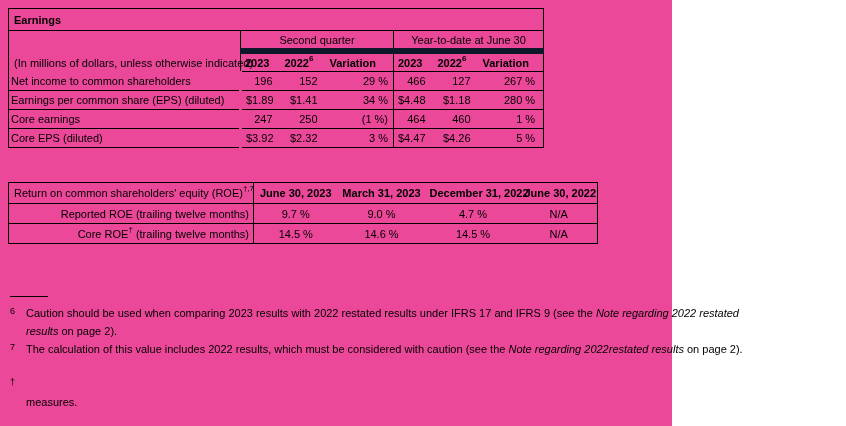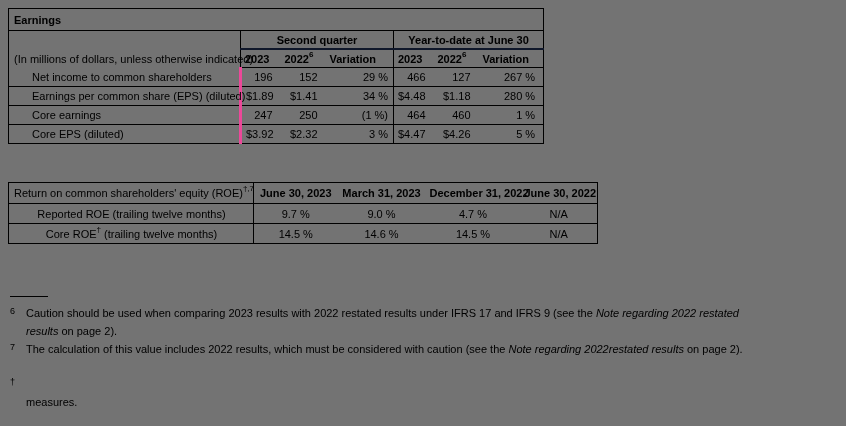--- a/index.html
+++ b/index.html
@@ -11,23 +11,23 @@
     width: 846px;
     height: 426px;
     font-family: "Liberation Sans", sans-serif;
     font-size: 11px;
     color: #000000;
     position: relative;
     overflow: hidden;
   }
   .page {
     position: relative;
-    width: 846px;
+    width: 672px;
     height: 426px;
-    background: #737373;
+    background: #ec4899;
   }
   table {
     border-collapse: collapse;
     table-layout: fixed;
     font-size: 11px;
     color: #000;
   }
   th, td {
     padding: 0 4px;
     font-weight: normal;
@@ -56,40 +56,40 @@
     height: 21px;
     padding-left: 5px;
   }
   .earnings .unit-cell {
     vertical-align: bottom;
     text-align: left;
     border-right: 1px solid #000;
     padding: 0 2px 3px 5px;
   }
   .earnings .group-h {
-    font-weight: bold;
+    font-weight: normal;
     text-align: center;
-    border-bottom: 2px solid #0f172a;
+    border-bottom: 6px solid #0f172a;
     height: 17px;
   }
   .earnings .group-h.v-div { border-right: 1px solid #000; }
   .earnings .year-row th {
     font-weight: bold;
     text-align: left;
     border-bottom: 1px solid #000;
     height: 17px;
     padding-right: 8px;
   }
   .earnings .year-row th.v-div { border-right: 1px solid #000; }
   .earnings .data-row { height: 19px; }
   .earnings .data-row td { border-bottom: 1px solid #000; }
   .earnings .lbl {
     text-align: left;
     border-right: 3px solid #ec4899;
-    padding-left: 23px;
+    padding-left: 2px;
     margin-top: 14px;
   }
   .earnings .num {
     text-align: right;
     padding-right: 8px;
   }
   .earnings td.num.v-div { border-right: 1px solid #000; padding-right: 5px; }
 
   
   .roe {
@@ -97,21 +97,21 @@
     left: 8px;
     top: 182px;
     width: 589px;
     border: 1px solid #000;
   }
   .roe th {
     border-bottom: 1px solid #000;
     height: 20px;
   }
   .roe .label-col {
-    text-align: center;
+    text-align: right;
     padding-left: 5px;
   }
   .roe th.label-col { font-weight: normal; border-right: 1px solid #000; }
   .roe td.label-col { border-right: 1px solid #000; }
   .roe .date-h {
     font-weight: bold;
     text-align: center;
   }
   .roe .data td {
     border-bottom: 1px solid #000;

